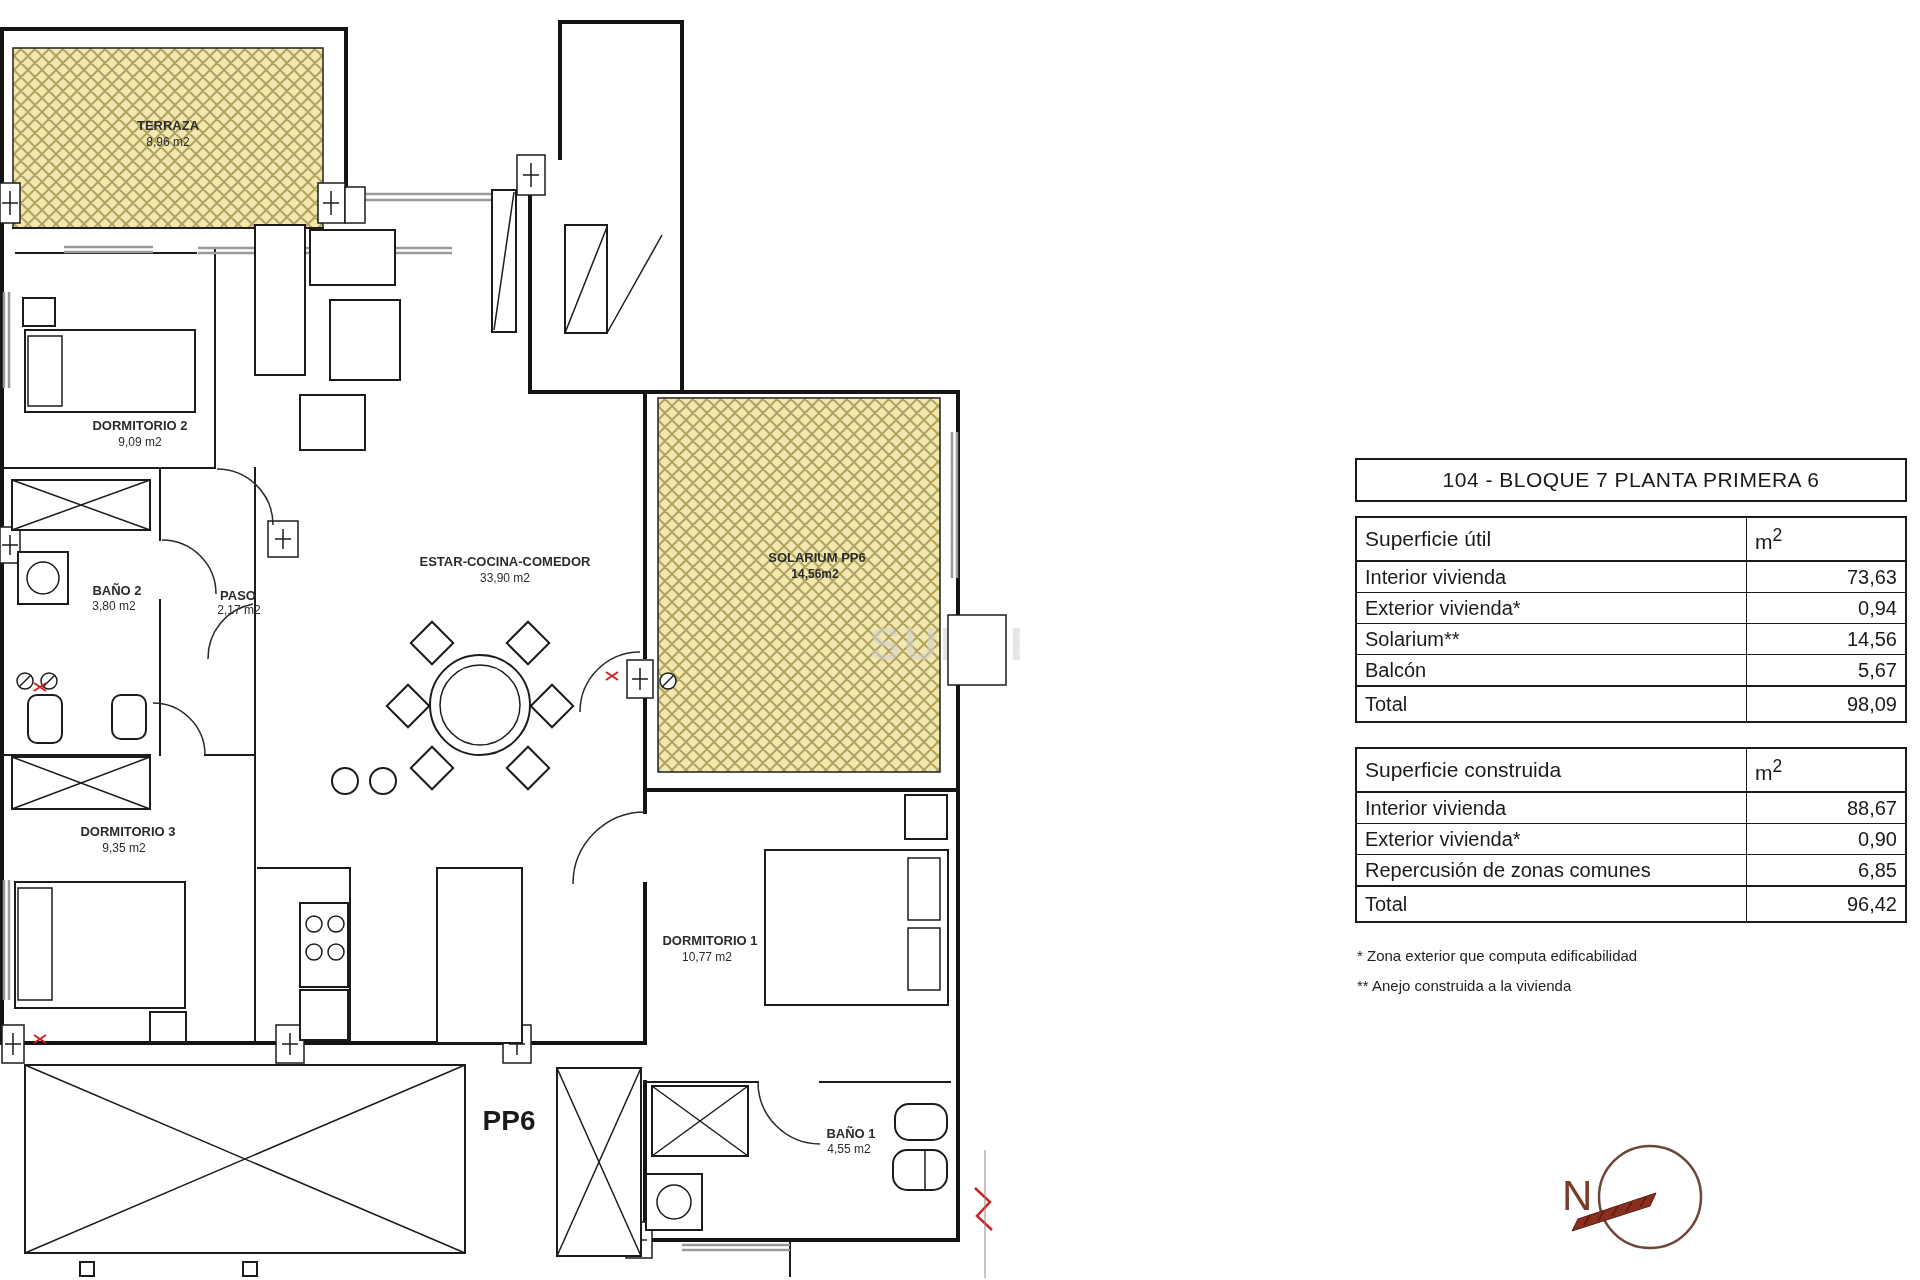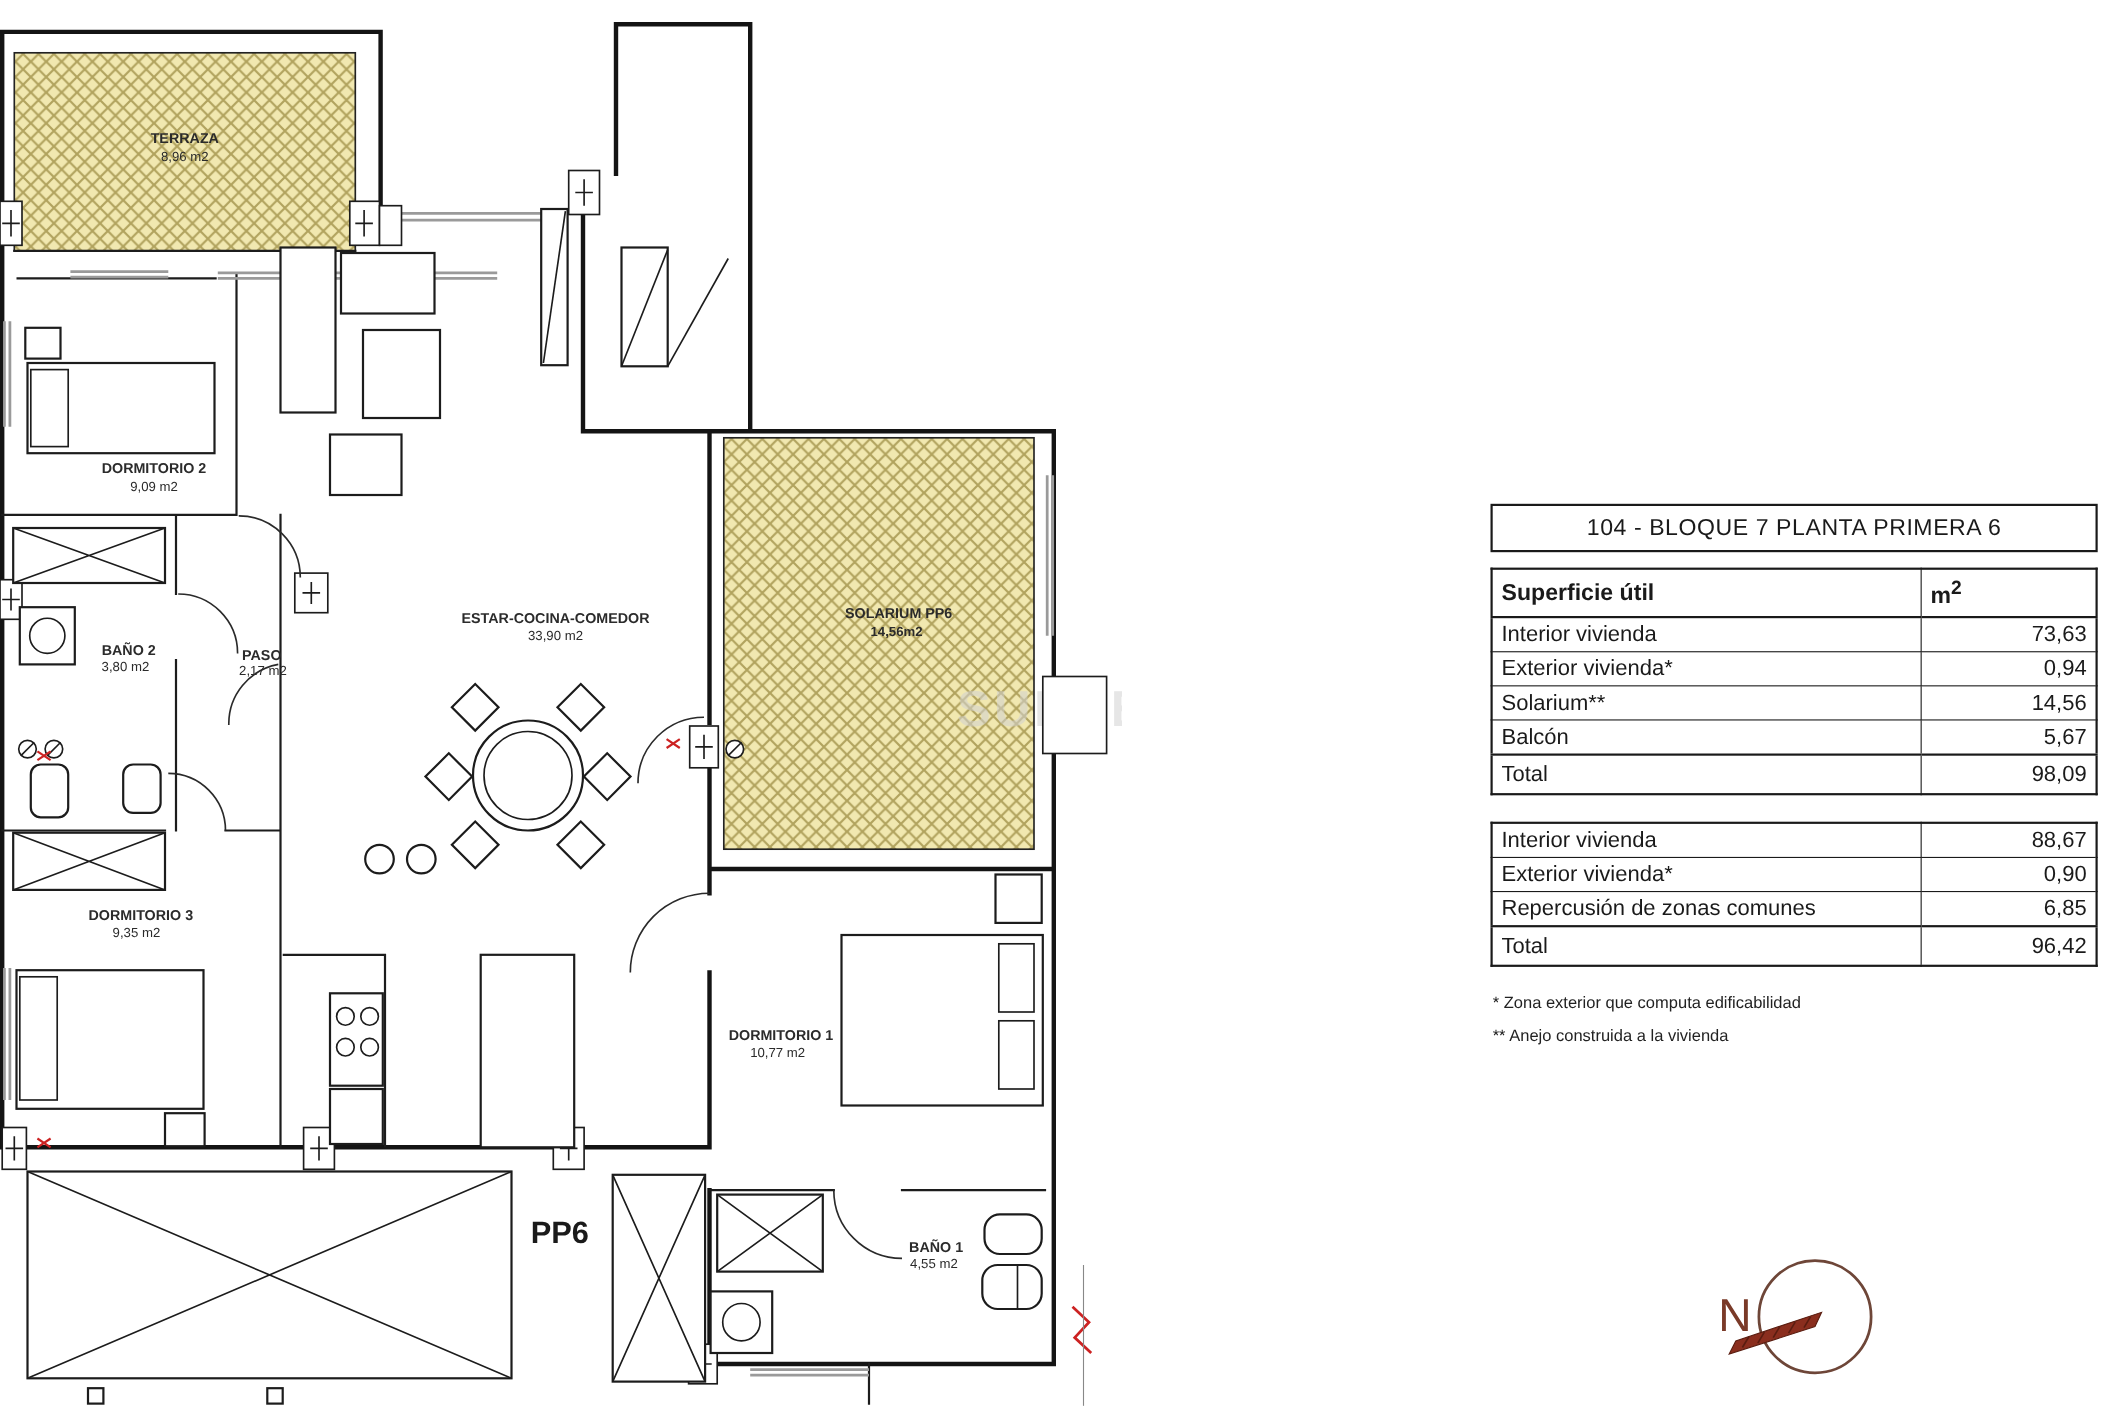--- a/index.html
+++ b/index.html
@@ -9,21 +9,21 @@
   }
   #plan-svg{position:absolute;left:0;top:0;}
   
   .panel{position:absolute;left:1355px;top:458px;width:552px;}
   .title-box{
     border:2px solid #1a1a1a;height:40px;display:flex;align-items:center;justify-content:center;
     font-weight:normal;font-size:21px;letter-spacing:.5px;background:#fff;margin-bottom:14px;
   }
   table.stable{border-collapse:collapse;width:552px;border:2px solid #1a1a1a;margin-bottom:24px;background:#fff;}
   table.stable td{border:1px solid #1a1a1a;font-size:20px;padding:1px 8px;height:28px;vertical-align:middle;}
-  table.stable tr.hdr td{font-weight:bold;font-size:21px;height:40px;border-bottom:2px solid #1a1a1a;}
+  table.stable tr.hdr td{font-weight:normal;font-size:21px;height:40px;border-bottom:2px solid #1a1a1a;}
   td.val{width:142px;text-align:right;}
   td.unit{text-align:left;font-weight:bold;margin-top:44px;}
   tr.total td{font-weight:normal;border-top:2px solid #1a1a1a;height:32px;}
   .footnote{font-size:15px;color:#222;margin:0 0 13px 2px;}
   .footnotes{margin-top:16px;}
   #compass-svg{position:absolute;left:1548px;top:1126px;}
 </style>
 </head>
 <body>
 
@@ -279,20 +279,24 @@
     </tr>
     <tr class="total">
       <td>Total</td>
           <td class="val">98,09</td>
     </tr>
   </tbody>
     </table>
 
   <table class="stable">
     <tbody>
+        <tr class="hdr">
+      <td>Superficie construida</td>
+      <td class="val unit"><span>m</span><sup>2</sup></td>
+    </tr>
     <tr>
       <td>Interior vivienda</td>
           <td class="val">88,67</td>
     </tr>
     <tr>
       <td>Exterior vivienda*</td>
           <td class="val">0,90</td>
     </tr>
     <tr>
       <td>Repercusión de zonas comunes</td>

